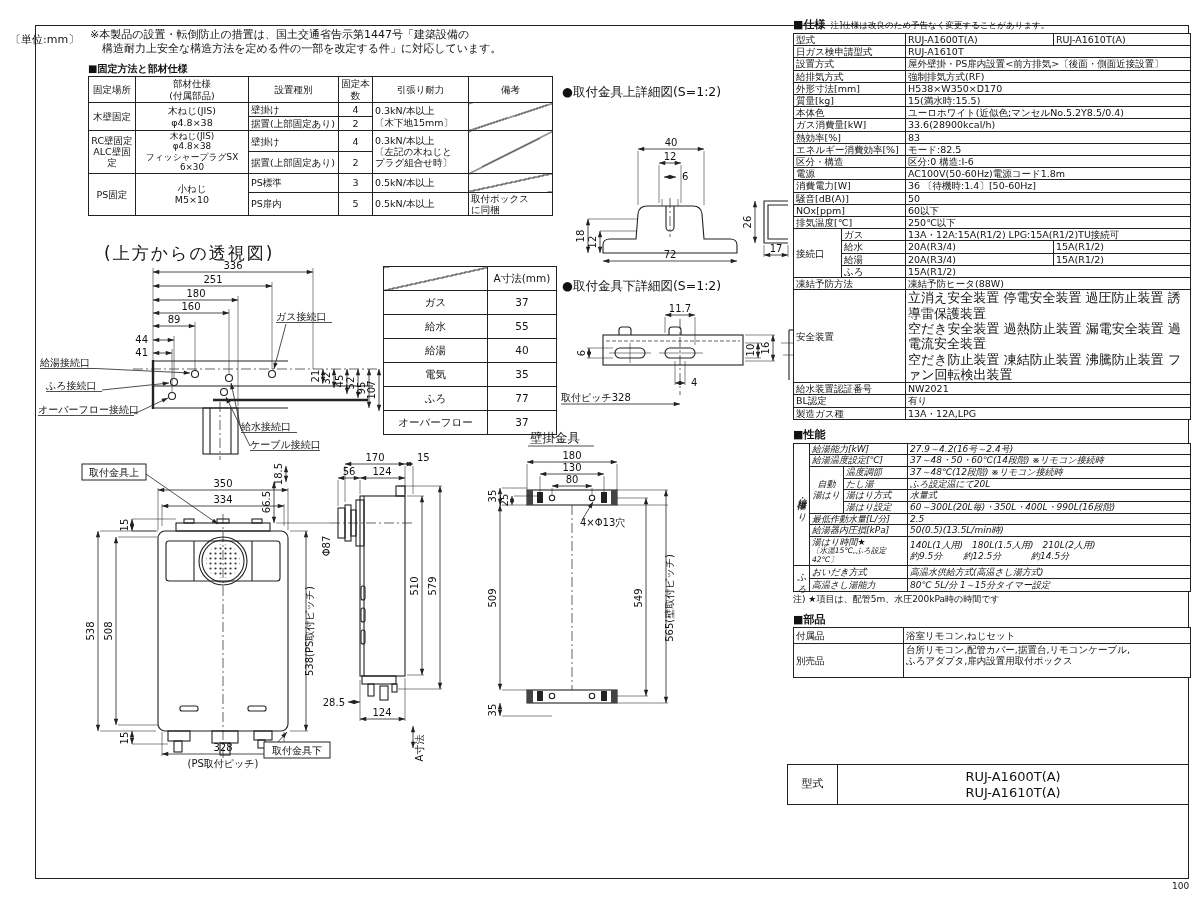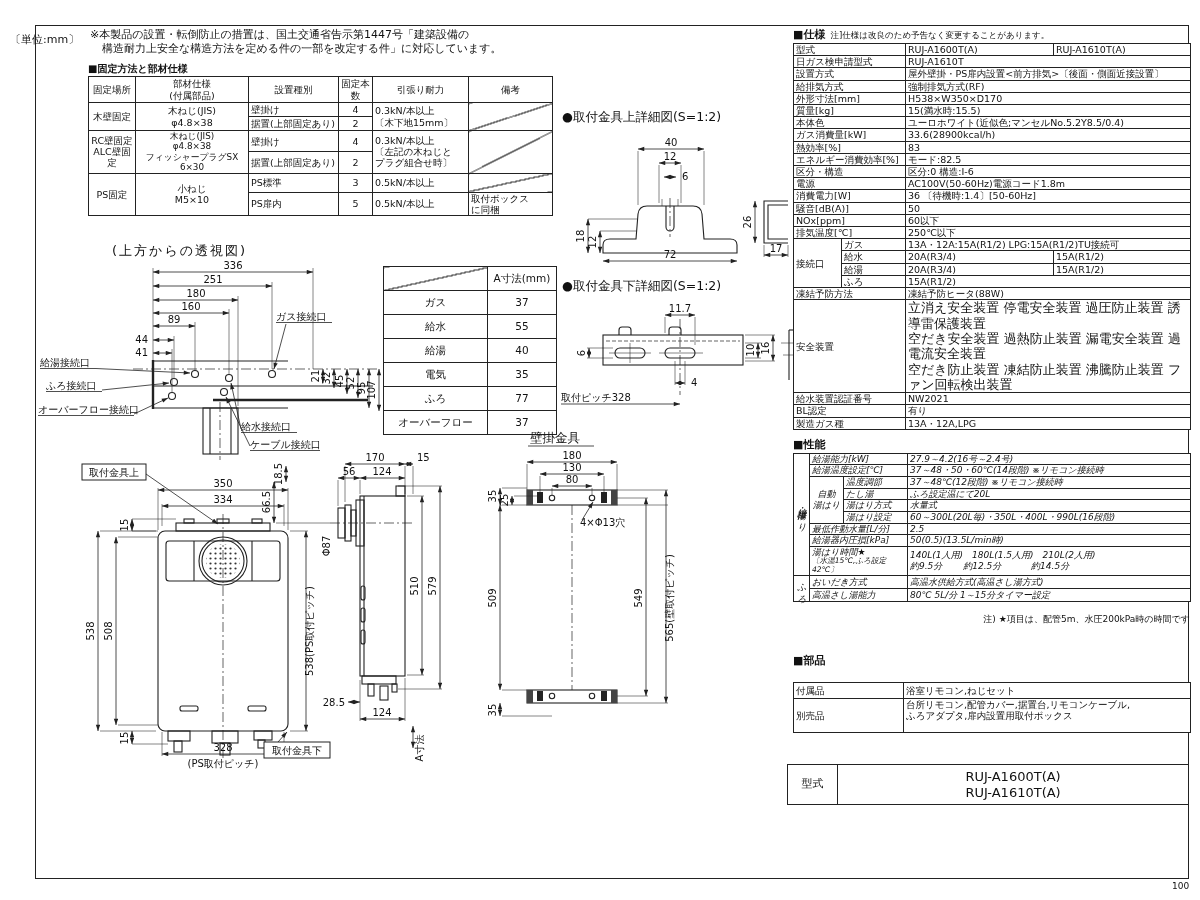--- a/index.html
+++ b/index.html
@@ -118,21 +118,21 @@
   <tr style="height:19px">
     <td>PS扉内</td>
     <td class="c">5</td>
     <td>0.5kN/本以上</td>
     <td class="pre">取付ボックス
 に同梱</td>
   </tr>
 </tbody>
   </table>
 
-<div class="abs" style="left:112px;top:242px;font-size:13px;letter-spacing:2px">(上方からの透視図)</div>
+<div class="abs" style="left:104px;top:242px;font-size:17px;letter-spacing:2px">(上方からの透視図)</div>
 <svg class="abs" style="left:38px;top:256px" width="345" height="205" viewBox="0 0 345 205">
   <g>
     <line class="cl" x1="95" y1="113" x2="340" y2="113"></line>
     <line class="outline" x1="115" y1="105" x2="250" y2="105"></line>
     <line class="thick" x1="115" y1="104" x2="115" y2="153"></line>
     <line class="outline" x1="115" y1="130" x2="335" y2="130"></line>
     <line class="thick" x1="175" y1="144" x2="330" y2="144"></line>
     <line class="outline" x1="115" y1="152" x2="250" y2="152"></line>
     <rect class="outline" x="165" y="152" width="35" height="46"></rect>
     <line class="outline" x1="172" y1="152" x2="172" y2="198"></line>
@@ -235,21 +235,21 @@
         <td class="c">ふろ</td>
         <td class="c">77</td>
       </tr>
   <tr>
         <td class="c">オーバーフロー</td>
         <td class="c">37</td>
       </tr>
 </tbody>
   </table>
 
-<div class="abs" style="left:562px;top:109px;font-size:12.5px">●取付金具上詳細図(S=1:2)</div>
+<div class="abs" style="left:562px;top:84px;font-size:12.5px">●取付金具上詳細図(S=1:2)</div>
 <svg class="abs" style="left:558px;top:115px" width="240" height="150" viewBox="0 0 240 150">
   <g>
     <path class="outline" d="M45,138 L45,130 Q45,124 52,124 L78,124 L80,99 Q81,91 89,91 L135,91 Q143,91 144,99 L146,124 L172,124 Q179,124 179,130 L179,138 Z"></path>
     <line class="outline" x1="108" y1="91" x2="108" y2="112"></line>
     <line class="outline" x1="116" y1="91" x2="116" y2="112"></line>
     <path class="outline" d="M108,112 A4,4 0 0 0 116,112"></path>
     <line class="ext" x1="104" y1="84" x2="104" y2="91"></line>
     <line class="ext" x1="120" y1="84" x2="120" y2="91"></line>
     <line class="cl" x1="112" y1="83" x2="112" y2="122"></line>
   </g>
@@ -513,21 +513,21 @@
       <line class="ext" x1="165" y1="268" x2="196" y2="268"></line>
     <line class="dimline" x1="194" y1="70" x2="194" y2="268" marker-start="url(#ae)" marker-end="url(#ae)"></line>
     <text font-size="9.5" transform="rotate(-90 190 170)" x="190" y="170" text-anchor="middle">549</text>
     <line class="ext" x1="165" y1="62" x2="216" y2="62"></line>
       <line class="ext" x1="165" y1="275" x2="216" y2="275"></line>
     <line class="dimline" x1="214" y1="62" x2="214" y2="275" marker-start="url(#ae)" marker-end="url(#ae)"></line>
     <text font-size="9" transform="rotate(-90 221 170)" x="221" y="170" text-anchor="middle">565(壁取付ピッチ)</text>
   </g>
 </svg>
 
-<div class="abs" id="spec-panel" style="left:793px;top:23px;width:397px">
+<div class="abs" id="spec-panel" style="left:793px;top:13px;width:397px">
   <div style="margin-bottom:1px">
     <span class="hd">■仕様</span>
     <span class="nt">注]仕様は改良のため予告なく変更することがあります。</span>
   </div>
   <table style="width:397px">
     <colgroup>
         <col style="width:48px">
         <col style="width:64px">
         <col style="width:148px">
         <col style="width:137px">
@@ -700,24 +700,24 @@
           <td rowspan="2" class="vert">ふろ</td>
         <td colspan="2">おいだき方式</td>
           <td>高温水供給方式(高温さし湯方式)</td>
         </tr>
     <tr>
           <td colspan="2">高温さし湯能力</td>
           <td>80℃ 5L/分 1～15分タイマー設定</td>
         </tr>
   </tbody>
     </table>
-  <div style="font-size:9px;text-align:right;margin-top:11px">注) ★項目は、配管5m、水圧200kPa時の時間です</div>
-
-  <div style="margin-top:23px"><span class="hd">■部品</span></div>
-  <table style="width:397px;margin-top:14px">
+  <div style="font-size:9px;text-align:left;margin-top:1px">注) ★項目は、配管5m、水圧200kPa時の時間です</div>
+
+  <div style="margin-top:2px"><span class="hd">■部品</span></div>
+  <table style="width:397px;margin-top:0">
     <colgroup>
         <col style="width:110px">
         <col style="width:287px">
       </colgroup>
     <tbody>
         <tr style="height:16px">
           <td>付属品</td>
           <td>浴室リモコン,ねじセット</td>
         </tr>
     <tr style="height:34px">

